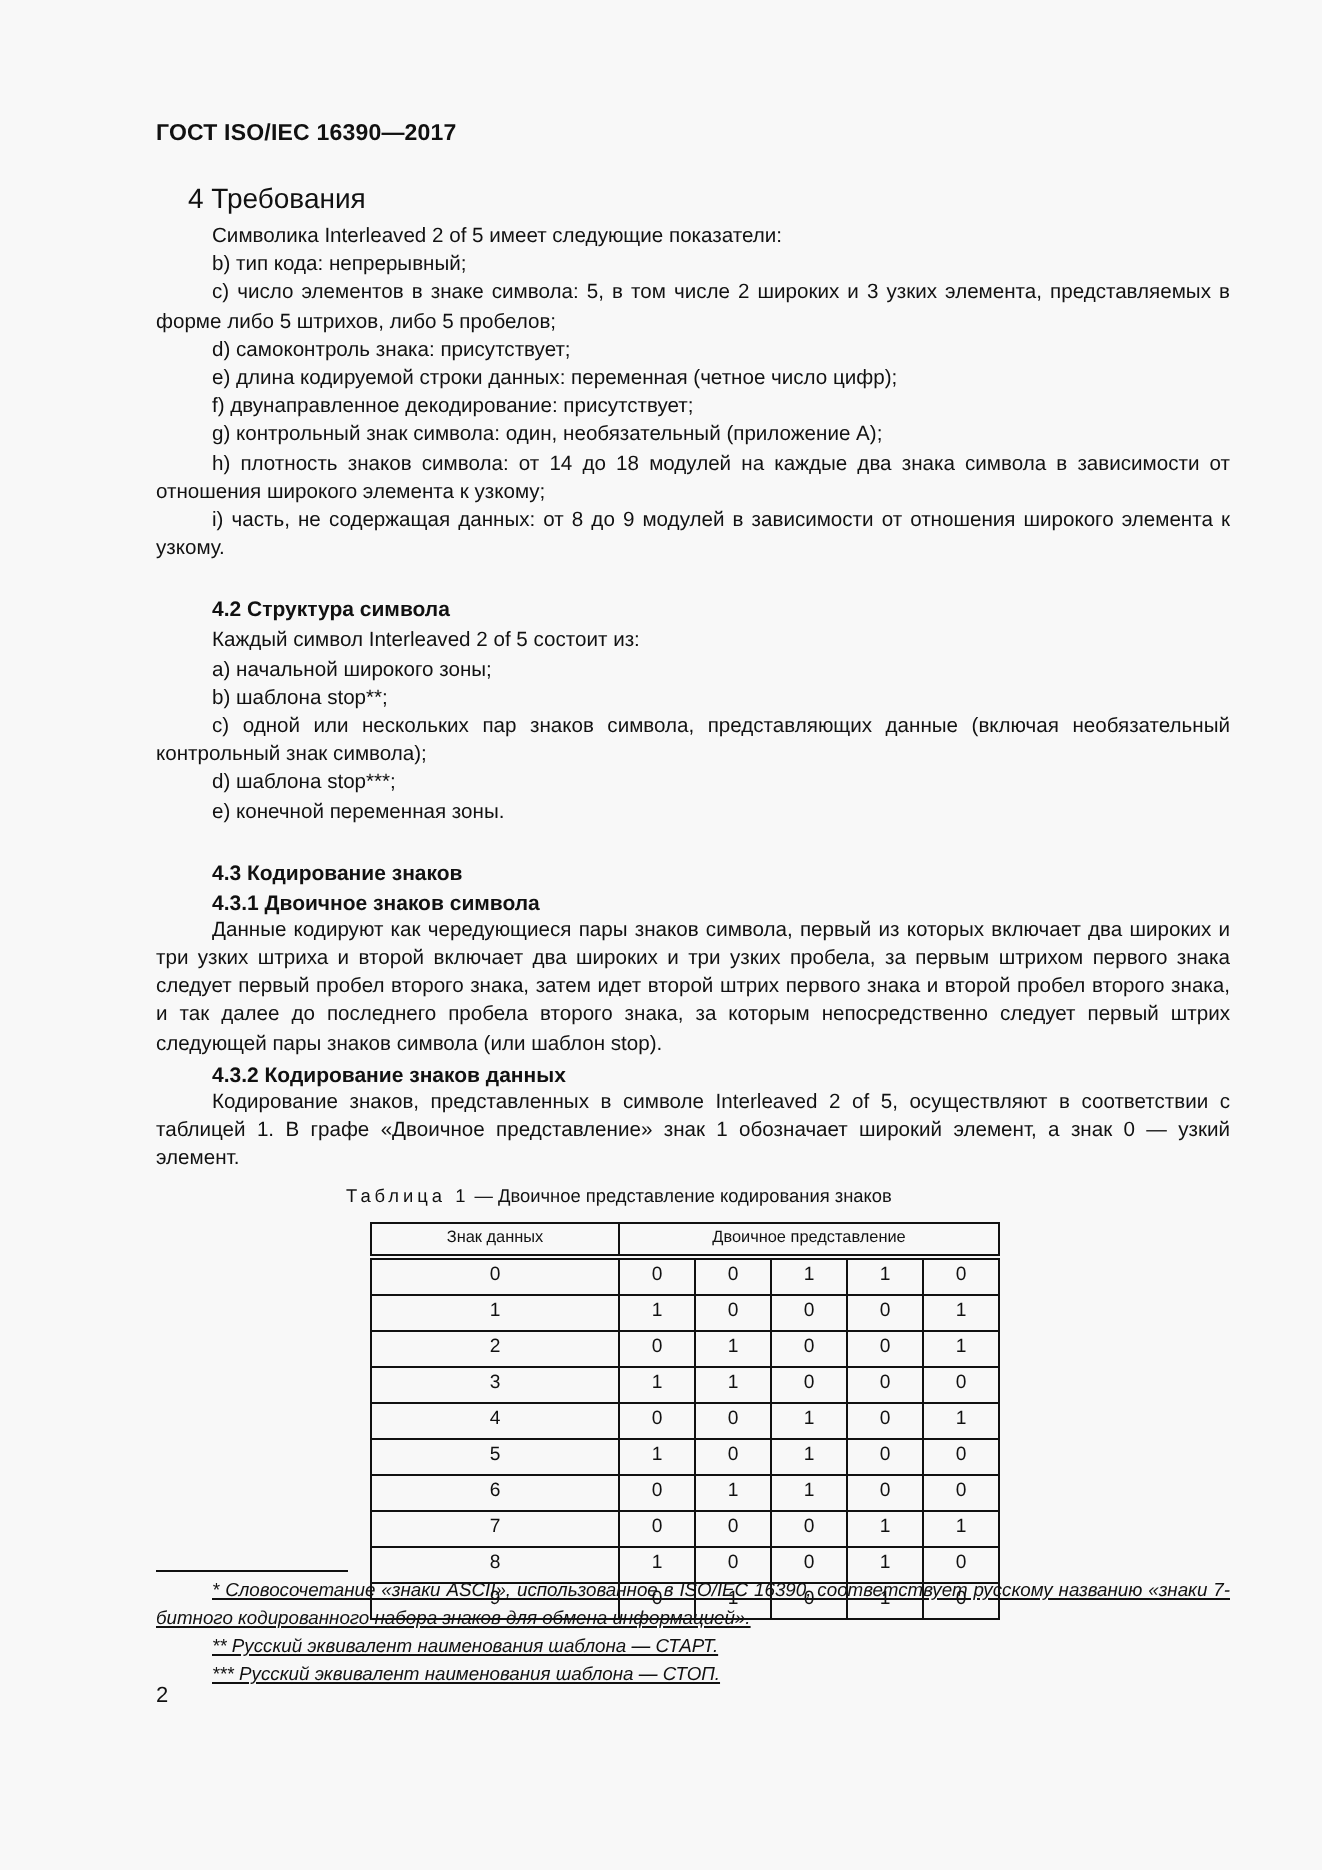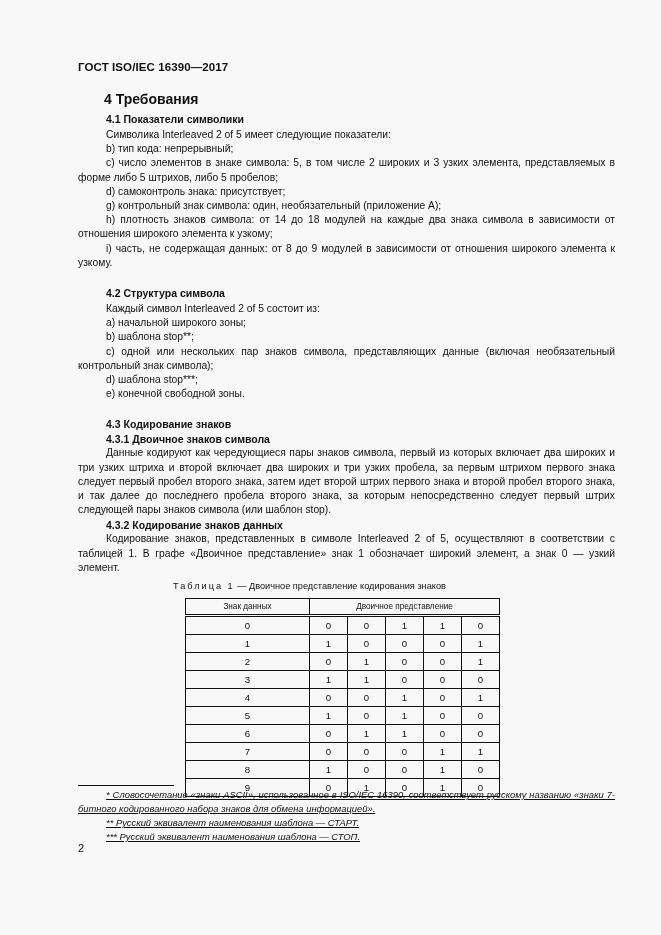--- a/index.html
+++ b/index.html
@@ -4,21 +4,21 @@
 <style>
   html, body { margin: 0; padding: 0; }
   body {
     width: 661px; height: 935px; background: #f8f8f8;
     font-family: "Liberation Sans", sans-serif; color: #111;
     position: relative; overflow: hidden;
   }
   .page { position: absolute; left: 0; top: 0; width: 553px; height: 935px; }
   .std-header { position: absolute; left: 78px; top: 61px; font-size: 11.5px; font-weight: bold; letter-spacing: 0.1px; }
   .content { position: absolute; left: 78px; top: 90px; width: 537px; font-size: 10.3px; line-height: 14.2px; }
-  .h1 { font-size: 14px; font-weight: bold; margin: 0 0 4px 26px; line-height: 18px; }
+  .h1 { font-size: 14px; font-weight: normal; margin: 0 0 4px 16px; line-height: 18px; }
   .h2 { font-weight: bold; font-size: 10.5px; margin: 4px 0 2px 28px; line-height: 14px; }
   .h3 { font-weight: bold; font-size: 10.5px; margin: 2px 0 0 28px; line-height: 13px; }
   p { margin: 0; text-align: justify; text-indent: 28px; }
   .gap { height: 12px; }
   .table-caption { margin: 4px 0 5px 0; text-indent: 0; padding-left: 95px; font-size: 9.2px; }
   .table-caption .spaced { letter-spacing: 2px; }
   table { border-collapse: collapse; margin-left: 107px; font-size: 9.6px; }
   td, th { border: 1px solid #111; text-align: center; font-weight: normal; height: 17px; padding: 0; }
   th { font-size: 8.2px; height: 15px; }
   thead tr { border-bottom: 3px double #111; }
@@ -30,37 +30,38 @@
 </style>
 </head>
 <body>
 
 <div class="page">
   <div class="std-header">ГОСТ ISO/IEC 16390—2017</div>
 
   <div class="content">
     <div class="h1">4 Требования</div>
 
-    <div class="h2">4.1 Показатели символики</div>
     <p>Символика Interleaved 2 of 5 имеет следующие показатели:</p>
     <p>b) тип кода: непрерывный;</p>
     <p>c) число элементов в знаке символа: 5, в том числе 2 широких и 3 узких элемента, представляемых в форме либо 5 штрихов, либо 5 пробелов;</p>
     <p>d) самоконтроль знака: присутствует;</p>
+    <p>e) длина кодируемой строки данных: переменная (четное число цифр);</p>
+    <p>f) двунаправленное декодирование: присутствует;</p>
     <p>g) контрольный знак символа: один, необязательный (приложение А);</p>
     <p>h) плотность знаков символа: от 14 до 18 модулей на каждые два знака символа в зависимости от отношения широкого элемента к узкому;</p>
     <p>i) часть, не содержащая данных: от 8 до 9 модулей в зависимости от отношения широкого элемента к узкому.</p>
 
     <div class="gap"></div>
     <div class="h2">4.2 Структура символа</div>
     <p>Каждый символ Interleaved 2 of 5 состоит из:</p>
     <p>a) начальной широкого зоны;</p>
     <p>b) шаблона stop**;</p>
     <p>c) одной или нескольких пар знаков символа, представляющих данные (включая необязательный контрольный знак символа);</p>
     <p>d) шаблона stop***;</p>
-    <p>e) конечной свободной зоны.</p>
+    <p>e) конечной переменная зоны.</p>
 
     <div class="gap"></div>
     <div class="h2">4.3 Кодирование знаков</div>
     <div class="h3">4.3.1 Двоичное знаков символа</div>
     <p>Данные кодируют как чередующиеся пары знаков символа, первый из которых включает два широких и три узких штриха и второй включает два широких и три узких пробела, за первым штрихом первого знака следует первый пробел второго знака, затем идет второй штрих первого знака и второй пробел второго знака, и так далее до последнего пробела второго знака, за которым непосредственно следует первый штрих следующей пары знаков символа (или шаблон stop).</p>
     <div class="h3">4.3.2 Кодирование знаков данных</div>
     <p>Кодирование знаков, представленных в символе Interleaved 2 of 5, осуществляют в соответствии с таблицей 1. В графе «Двоичное представление» знак 1 обозначает широкий элемент, а знак 0 — узкий элемент.</p>
 
     <p class="table-caption"><span class="spaced">Таблица 1</span><span> — Двоичное представление кодирования знаков</span></p>
 

